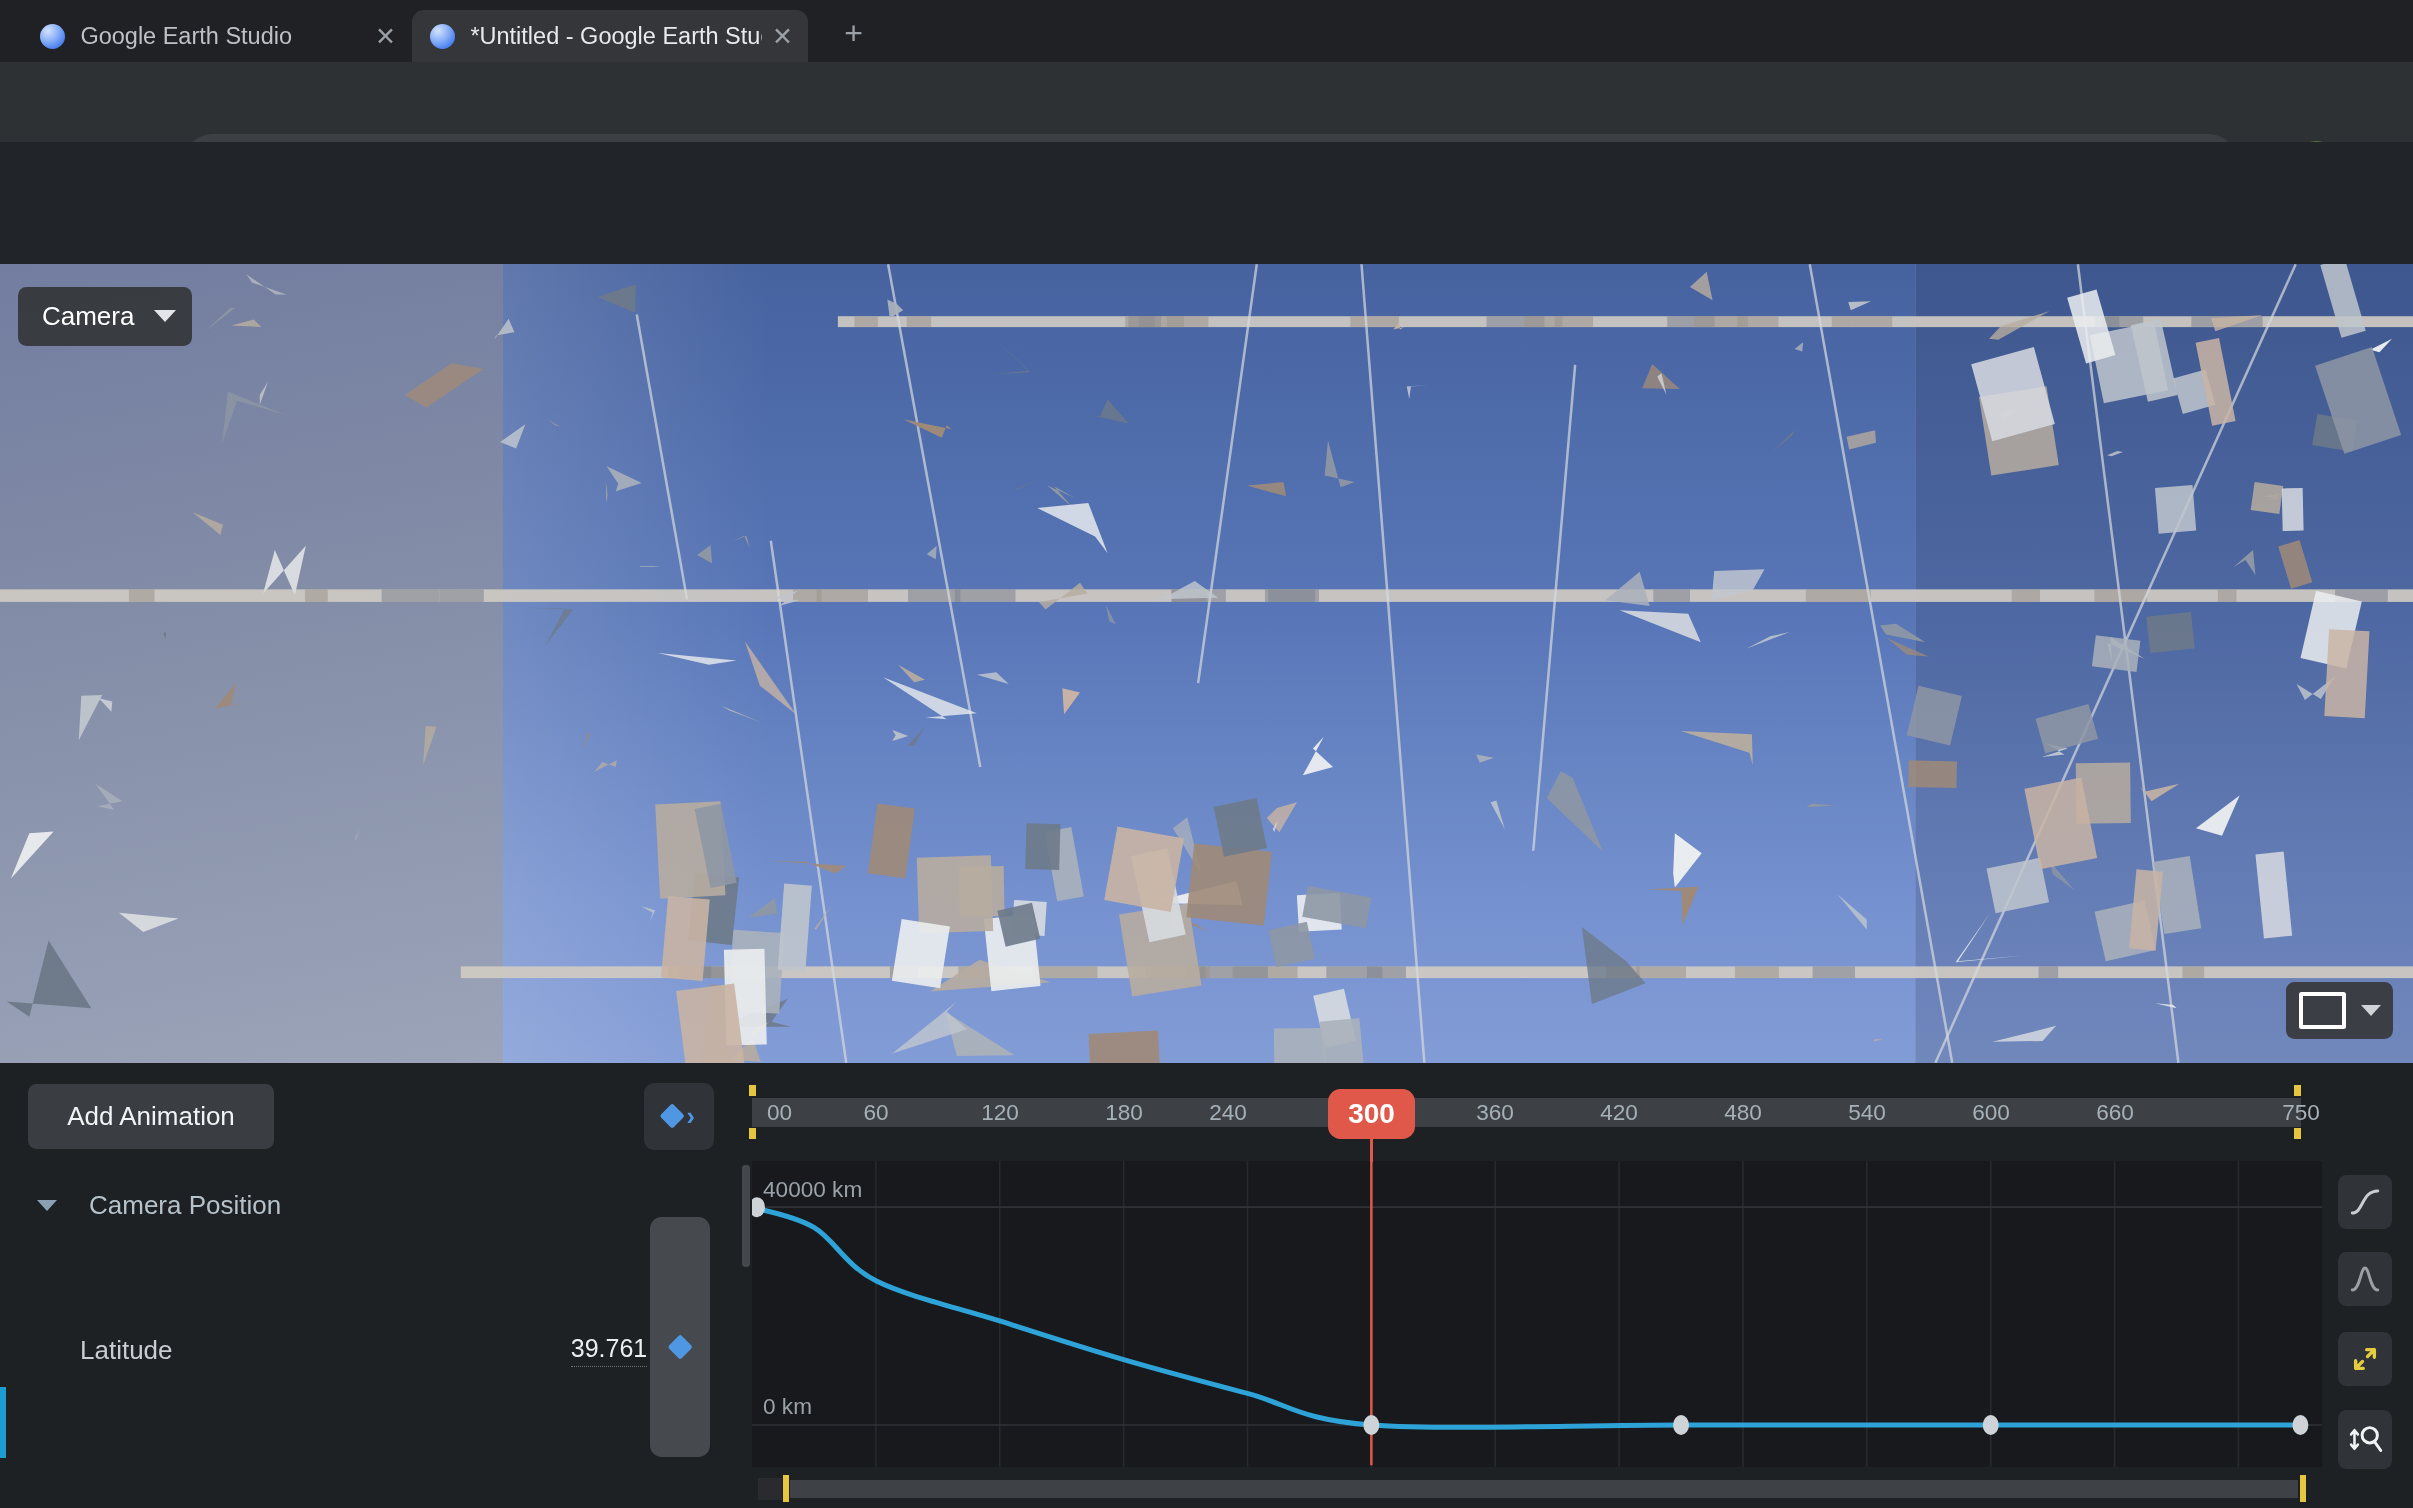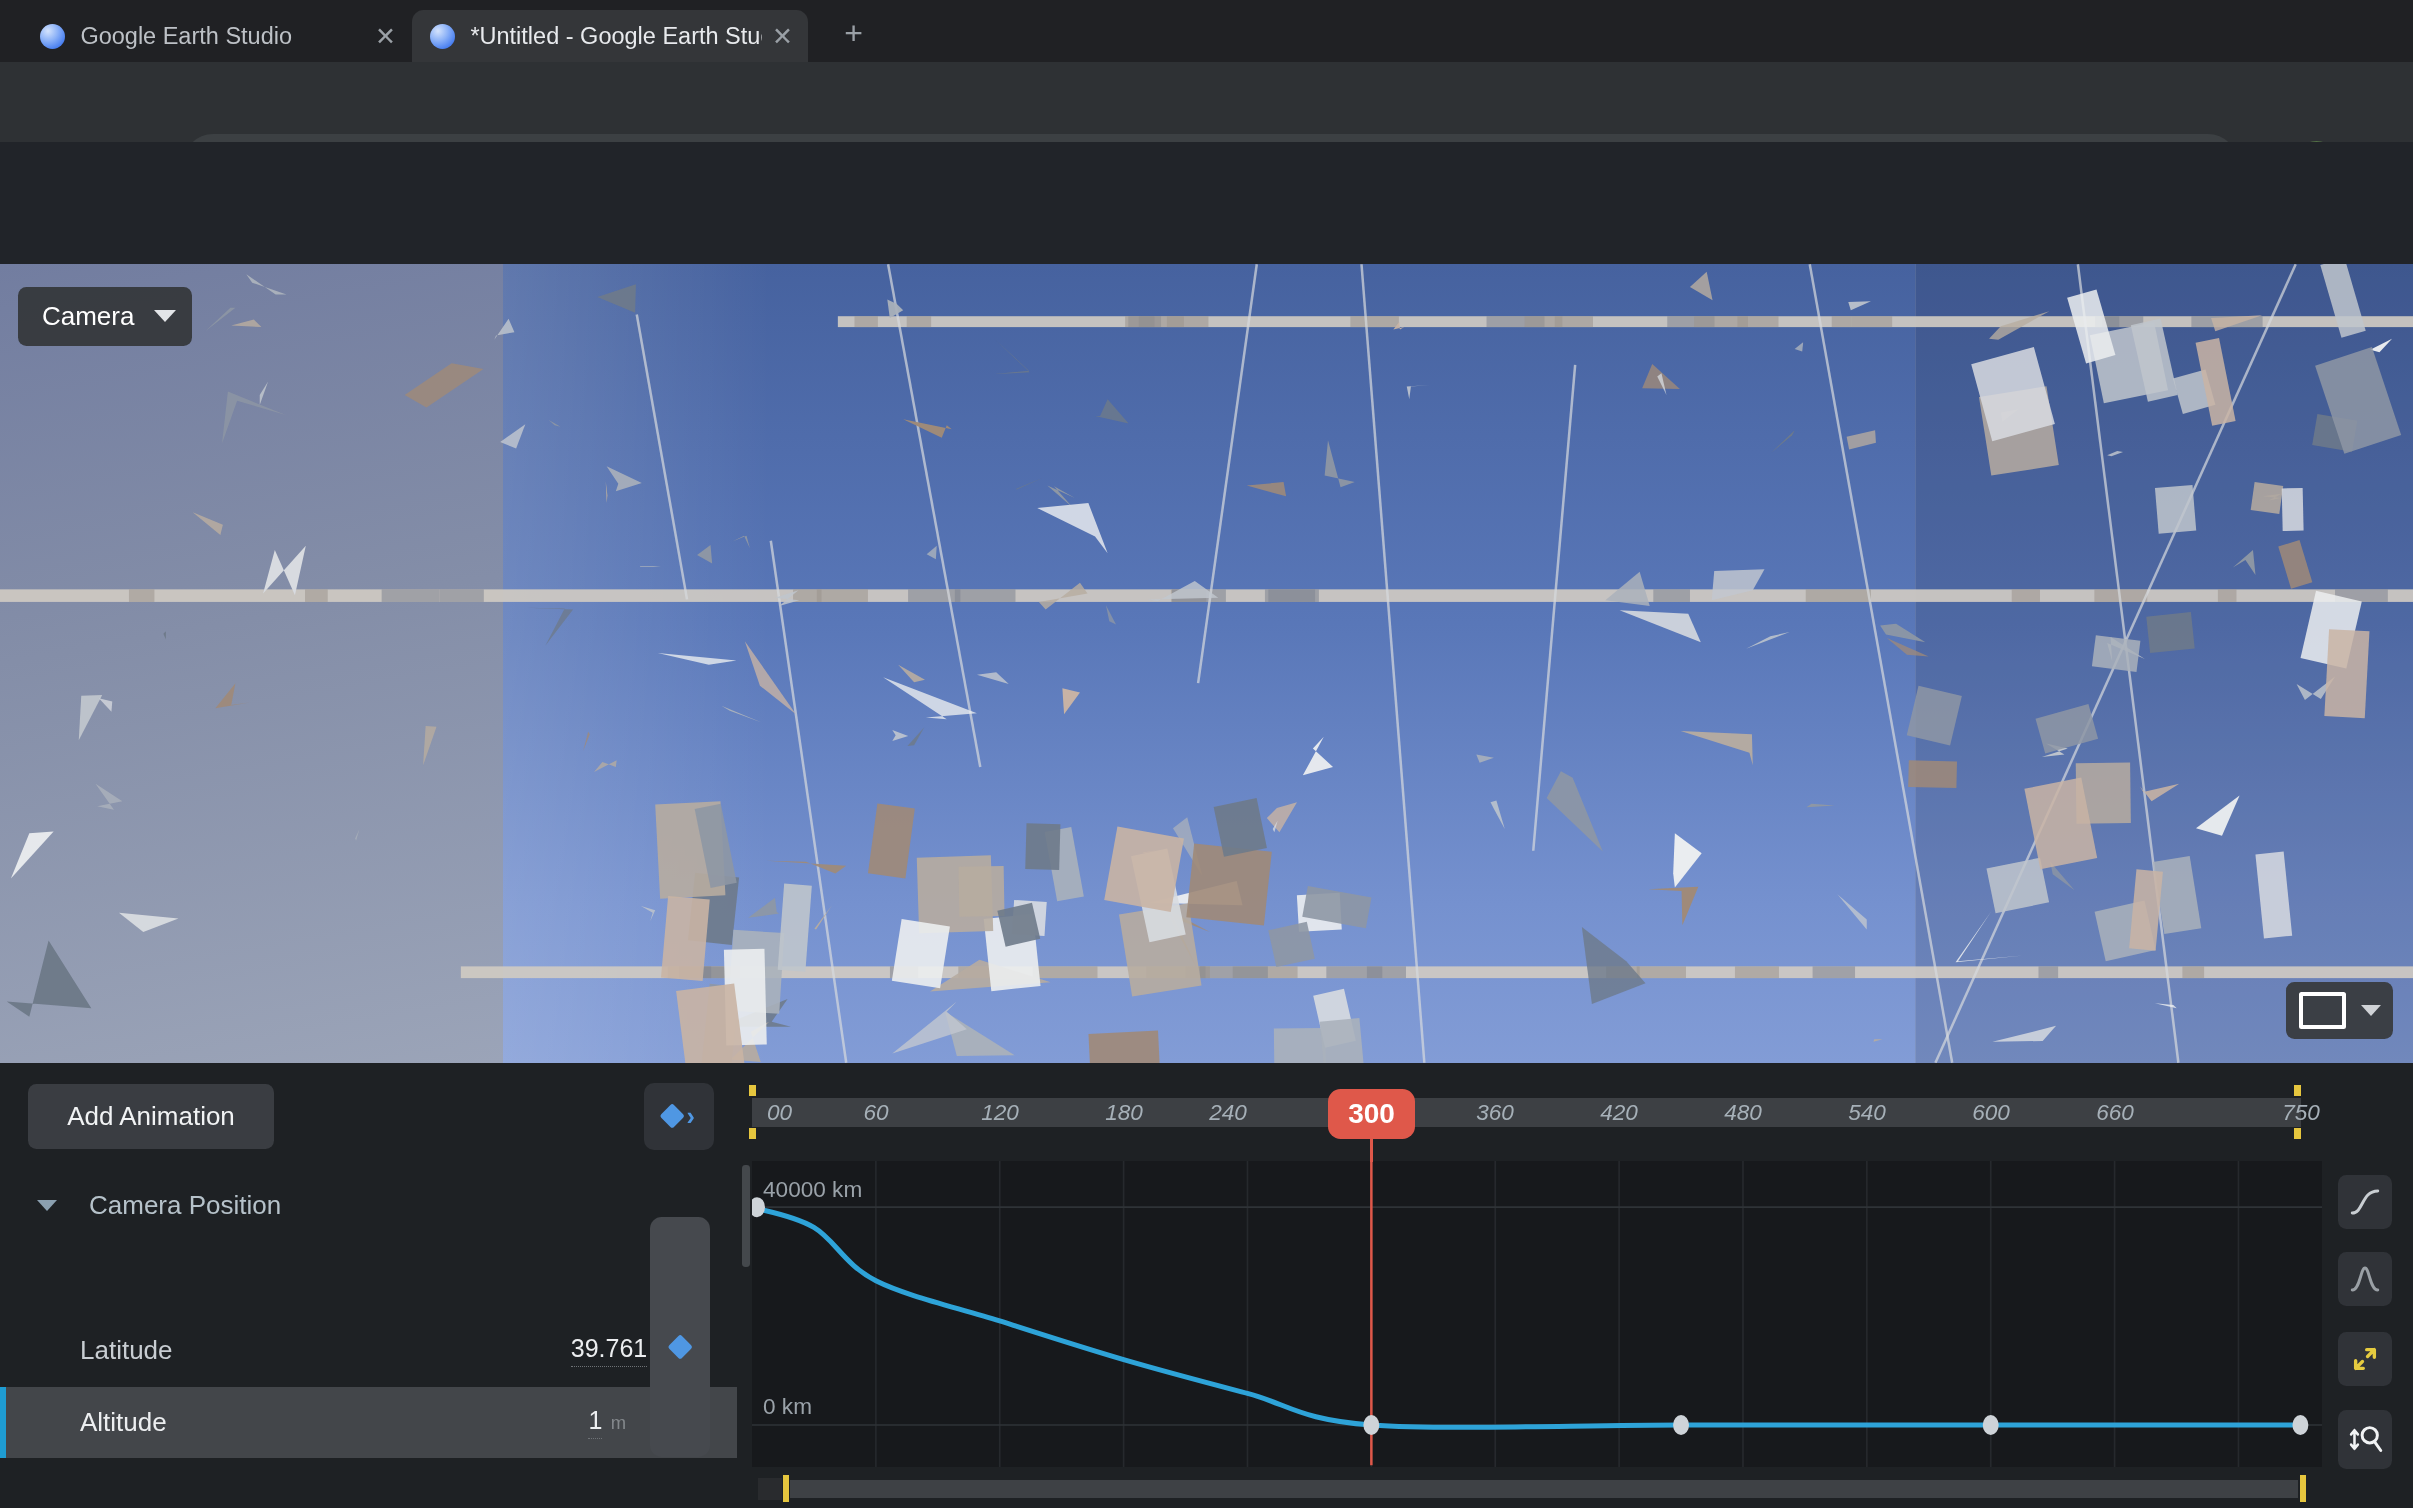--- a/index.html
+++ b/index.html
@@ -65,21 +65,21 @@
   .aspectbtn .tri{width:0;height:0;border-left:10px solid transparent;border-right:10px solid transparent;
     border-top:11.7px solid #cfd2d6;}
   
   .bottom{left:0;top:1063px;width:2413px;height:446px;background:var(--panel-bg);}
   .addattr{left:28px;top:1084px;width:246px;height:65px;border-radius:8.4px;background:var(--button-grey);
     color:#f1f3f4;font-size:26px;display:flex;align-items:center;justify-content:center;}
   .kftoggle{left:644px;top:1083px;width:70px;height:67px;border-radius:10px;background:var(--button-dark);
     display:flex;align-items:center;justify-content:center;gap:5px;}
   .kftoggle .dia{width:18.4px;height:18.4px;background:var(--keyframe-blue);transform:rotate(45deg);border-radius:2.5px;}
   .kftoggle .chev{color:var(--keyframe-blue);font-size:25px;font-weight:bold;}
-  .ruler{left:752px;top:1098px;width:1549px;height:28.5px;background:var(--ruler-bg);font-style:italic;}
+  .ruler{left:752px;top:1098px;width:1549px;height:28.5px;background:var(--ruler-bg);}
   .tick{position:absolute;top:1.7px;font-size:22.6px;color:#a6b0b8;transform:translateX(-50%);}
   .wmark{width:6.7px;height:11px;background:var(--marker-yellow);}
   .playheadbox{left:1327px;top:1089px;width:87px;height:50px;border-radius:12.6px;background:var(--accent-red);
     color:#fff;font-size:28px;font-weight:bold;display:flex;align-items:center;justify-content:center;z-index:5;}
   .playheadstem{left:1369px;top:1138px;width:2.5px;height:23.5px;background:var(--accent-red);z-index:4;}
   
   .propheader{left:0;top:1172px;width:737px;height:67px;display:flex;align-items:center;}
   .propheader .tri{margin-left:37px;width:0;height:0;border-left:10px solid transparent;
     border-right:10px solid transparent;border-top:11.7px solid #8ba0b0;}
   .propheader .txt{margin-left:32px;font-size:26px;color:var(--text-header);}
@@ -517,27 +517,20 @@
 
 
   <div class="abs prow" style="top:1317px">
     <span class="plabel">Latitude</span>
     <span class="valwrap">
       <span class="pval">39.761</span>
       <span class="pdeg">°</span>
     </span>
   </div>
 
-  <div class="abs prow rowalt">
-    <span class="plabel" style="color:#eceef0">Altitude</span>
-    <span class="valwrap" style="right:111px">
-      <span class="pval">1</span>
-      <span class="punit">m</span>
-    </span>
-  </div>
   <div class="abs altbar"></div>
 
   <div class="abs kftrack">
     <span class="dia"></span>
   </div>
 
   <div class="abs editorwrap">
     <svg id="curve-svg" width="1570" height="306" viewBox="0 0 1874 365">
         <line x1="147.858" y1="0" x2="147.858" y2="365" stroke="#26292d" stroke-width="2"></line>
         <line x1="295.716" y1="0" x2="295.716" y2="365" stroke="#26292d" stroke-width="2"></line>

